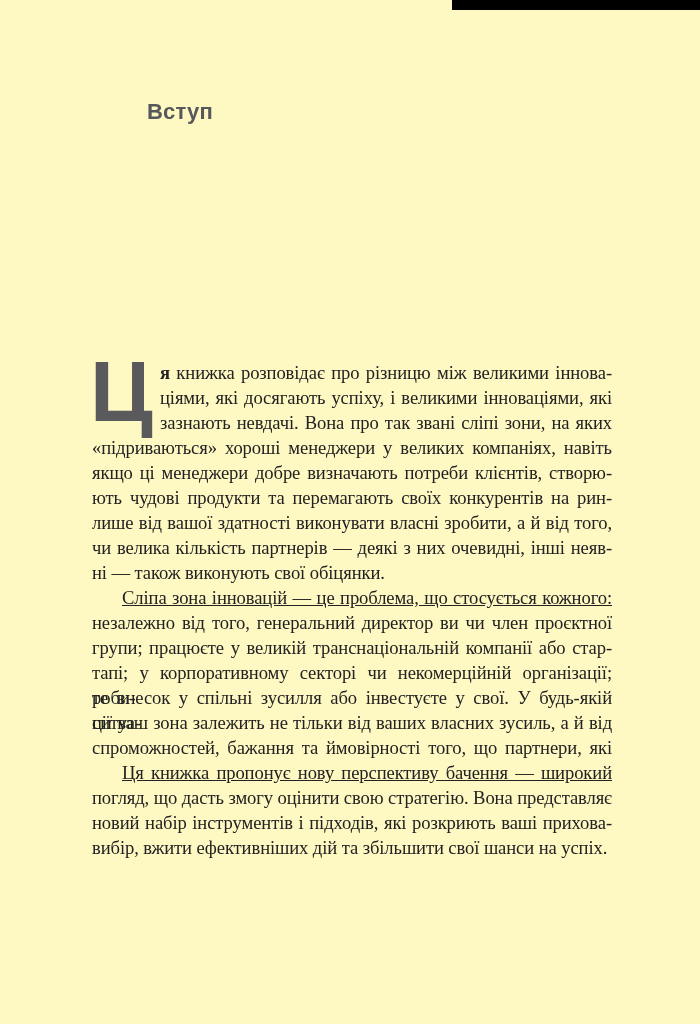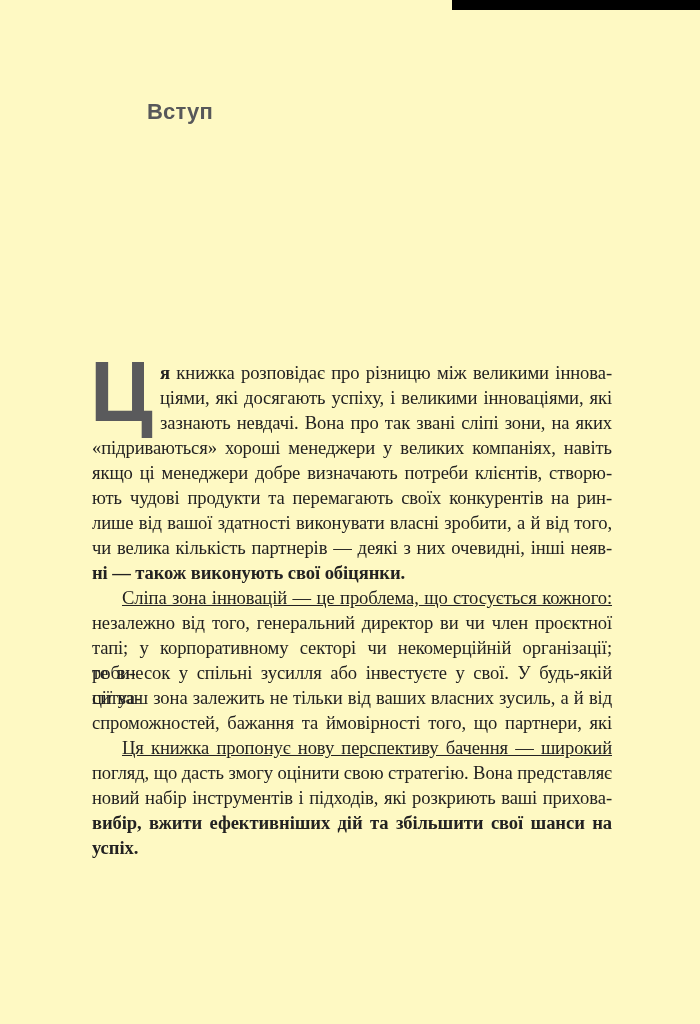--- a/index.html
+++ b/index.html
@@ -7,21 +7,21 @@
         font-family:"Liberation Serif",serif;}
   .redaction-bar{position:absolute;left:452px;top:0;width:248px;height:10px;background:#000000;}
   .chapter-title{position:absolute;left:147px;top:99px;margin:0;
         font-family:"Liberation Sans",sans-serif;font-weight:700;font-size:22px;
         color:#57585a;letter-spacing:0.2px;}
   .body-text{position:absolute;left:92px;top:360px;width:520px;
         font-size:18.6px;color:#232222;letter-spacing:-0.1px;}
   .para{margin:0;padding:0;}
   .line{height:25px;line-height:25px;text-align:justify;text-align-last:justify;
         overflow:visible;white-space:normal;}
-  .line.plast{text-align-last:left;font-weight:bold;}
+  .line.plast{text-align-last:left;}
   .line.pfirst{text-indent:30px;text-decoration:underline;}
   .line.beside{margin-left:68px;}
   .dropcap{position:absolute;left:-2px;top:-12px;
         font-family:"Liberation Sans",sans-serif;font-weight:700;
         font-size:86px;line-height:1;color:#5a5a5c;}
   .lead{font-weight:700;}
 </style>
 </head>
 <body>
 
@@ -43,20 +43,21 @@
       <div class="line">якщо ці менеджери добре визначають потреби клієнтів, створю-</div>
       <div class="line">ють чудові продукти та перемагають своїх конкурентів на рин-</div>
       <div class="line">лише від вашої здатності виконувати власні зробити, а й від того,</div>
       <div class="line">чи велика кількість партнерів — деякі з них очевидні, інші неяв-</div>
       <div class="line plast">ні — також виконують свої обіцянки.</div>
     </div>
 
     <div class="para">
       <div class="line pfirst">Сліпа зона інновацій — це проблема, що стосується кожного:</div>
       <div class="line">незалежно від того, генеральний директор ви чи член проєктної</div>
+      <div class="line">групи; працюєте у великій транснаціональній компанії або стар-</div>
       <div class="line">тапі; у корпоративному секторі чи некомерційній організації; роби-</div>
       <div class="line">те внесок у спільні зусилля або інвестуєте у свої. У будь-якій ситуа-</div>
       <div class="line">ції ваш зона залежить не тільки від ваших власних зусиль, а й від</div>
       <div class="line">спроможностей, бажання та ймовірності того, що партнери, які</div>
     </div>
 
     <div class="para">
       <div class="line pfirst">Ця книжка пропонує нову перспективу бачення — широкий</div>
       <div class="line">погляд, що дасть змогу оцінити свою стратегію. Вона представляє</div>
       <div class="line">новий набір інструментів і підходів, які розкриють ваші прихова-</div>

